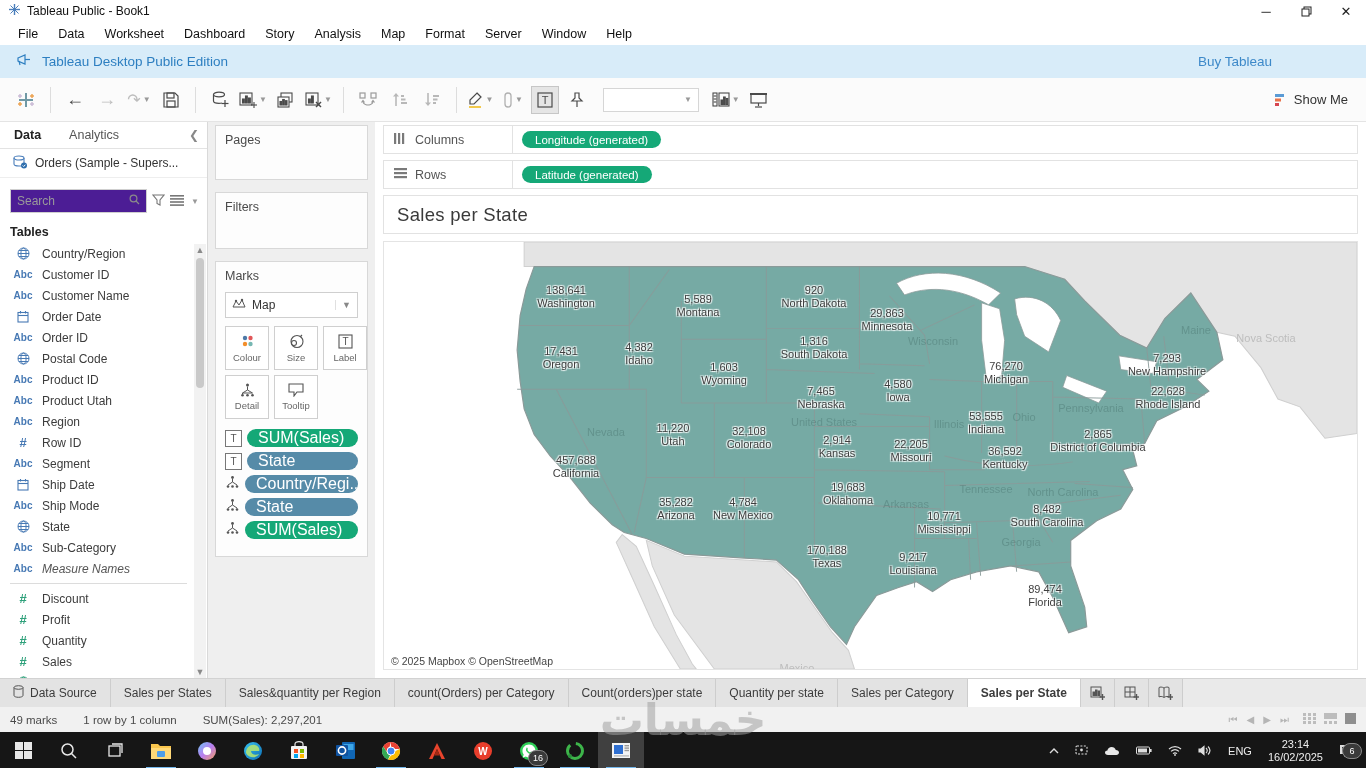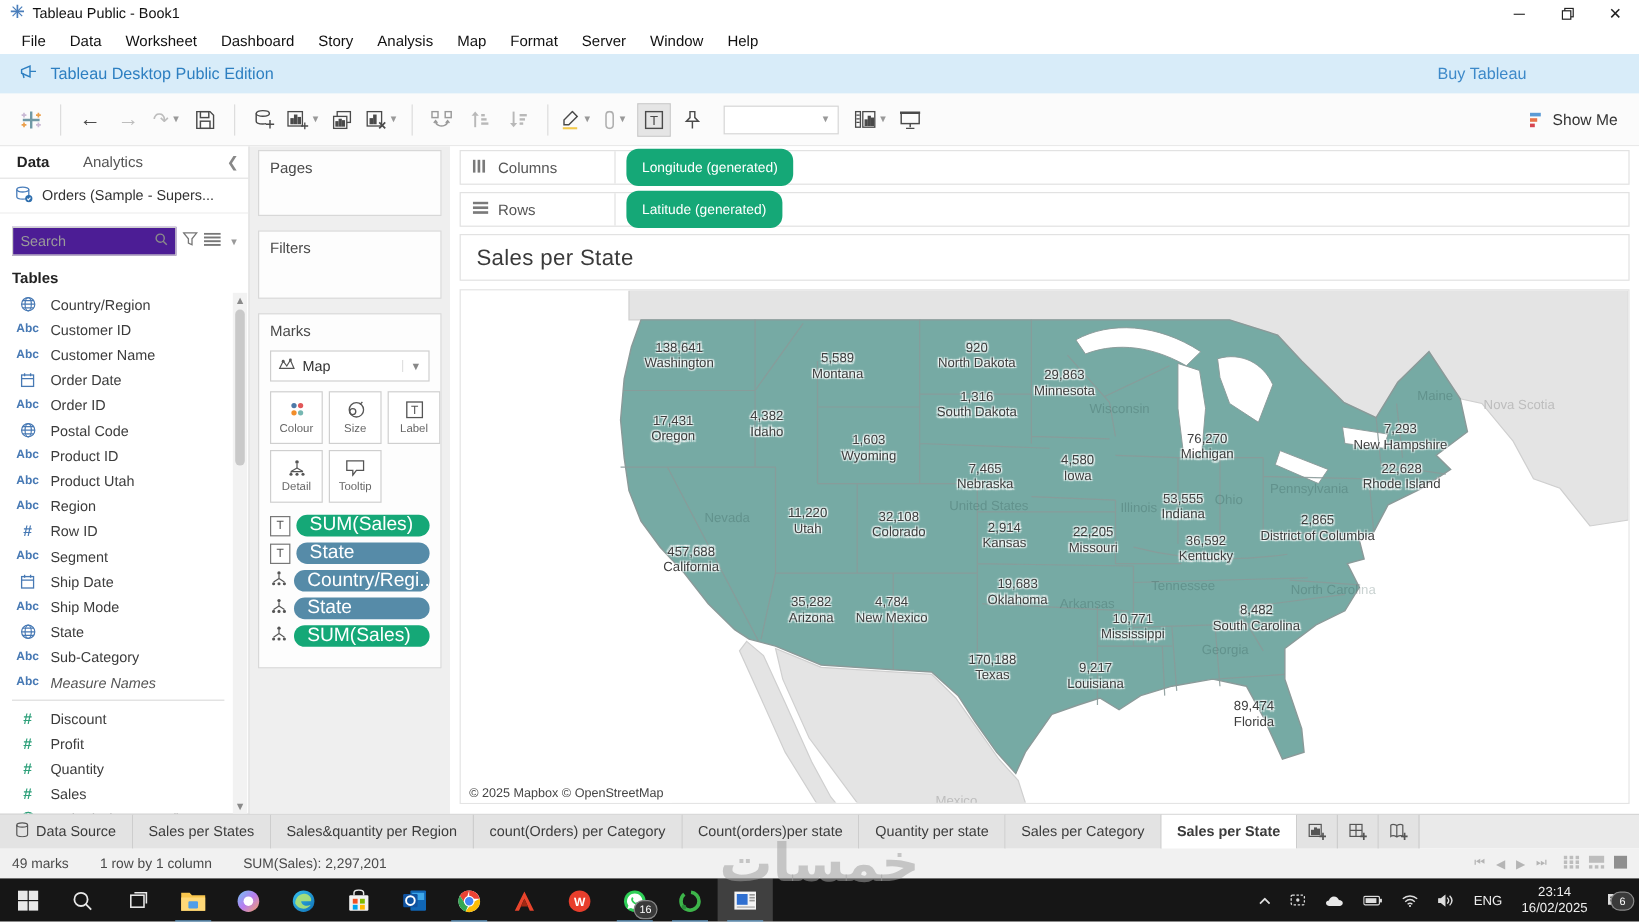--- a/index.html
+++ b/index.html
@@ -61,21 +61,21 @@
   .pillrow{display:flex;align-items:center;gap:5px;margin-bottom:5px}
   .pill{flex:1;height:18px;border-radius:9px;color:#fff;font-size:16px;display:flex;align-items:center;padding:0 11px;white-space:nowrap;overflow:hidden}
   .pill.green{background:var(--pill-green)}
   .pill.blue{background:var(--pill-blue)}
   .t-ico{width:15px;height:15px;border:1px solid #777;color:#555;font-size:10px;display:flex;align-items:center;justify-content:center;background:#fff;flex:none}
   
   .sheetarea{flex:1;display:flex;flex-direction:column;padding:3px 8px 8px 8px;box-sizing:border-box;background:#fff}
   .shelf{height:27px;border:1px solid #e2e2e2;display:flex;align-items:center;margin-bottom:6px;flex:none}
   .shelf-label{width:118px;display:flex;align-items:center;gap:8px;padding-left:10px;color:#555;font-size:12.5px;flex:none}
   .shelf-sep{width:1px;height:27px;background:#e2e2e2;margin-right:9px}
-  .spill{background:var(--pill-green);color:#fff;border-radius:10px;height:31px;font-size:11.5px;display:inline-flex;align-items:center;padding:0 13px}
+  .spill{background:var(--pill-green);color:#fff;border-radius:10px;height:17px;font-size:11.5px;display:inline-flex;align-items:center;padding:0 13px}
   .sheet-title-box{border:1px solid #e2e2e2;height:37px;display:flex;align-items:center;padding-left:13px;font-size:18.5px;font-weight:300;color:#3a3a3a;margin-bottom:7px;flex:none;letter-spacing:.3px}
   .mapwrap{position:relative;flex:1;border:1px solid #e4e4e4;overflow:hidden;background:#fff}
   .mapwrap svg.map{position:absolute;left:0;top:0;width:100%;height:100%}
   .map-label{position:absolute;transform:translate(-50%,-50%);text-align:center;font-size:11px;line-height:13px;color:#3e3e3e;white-space:nowrap;
     text-shadow:-1px -1px 1px rgba(255,255,255,.85),1px -1px 1px rgba(255,255,255,.85),-1px 1px 1px rgba(255,255,255,.85),1px 1px 1px rgba(255,255,255,.85)}
   .base-label{position:absolute;transform:translate(-50%,-50%);font-size:11px;white-space:nowrap;color:#bdbdbd}
   .base-label.on-state{color:rgba(40,75,70,.25)}
   .attribution{position:absolute;left:0;bottom:0;background:rgba(255,255,255,.85);font-size:10.5px;color:#454545;padding:2px 7px}
   
   .tabstrip{height:28px;background:#eaeaea;border-top:1px solid #d2d2d2;display:flex;font-size:12px}
@@ -713,21 +713,21 @@
             <div>Oregon</div>
           </div>
           <div class="map-label" style="left: 255px; top: 112px;">
             <div>4,382</div>
             <div>Idaho</div>
           </div>
           <div class="map-label" style="left: 340px; top: 132px;">
             <div>1,603</div>
             <div>Wyoming</div>
           </div>
-          <div class="map-label" style="left: 430px; top: 96px;">
+          <div class="map-label" style="left: 430px; top: 106px;">
             <div>1,316</div>
             <div>South Dakota</div>
           </div>
           <div class="map-label" style="left: 437px; top: 156px;">
             <div>7,465</div>
             <div>Nebraska</div>
           </div>
           <div class="map-label" style="left: 514px; top: 149px;">
             <div>4,580</div>
             <div>Iowa</div>
@@ -811,21 +811,21 @@
           <div class="base-label" style="left: 882px; top: 96px;">Nova Scotia</div>
           <div class="base-label" style="left: 413px; top: 426px;">Mexico</div>
           <div class="base-label on-state" style="left: 222px; top: 190px;">Nevada</div>
           <div class="base-label on-state" style="left: 440px; top: 180px;">United States</div>
           <div class="base-label on-state" style="left: 549px; top: 99px;">Wisconsin</div>
           <div class="base-label on-state" style="left: 565px; top: 182px;">Illinois</div>
           <div class="base-label on-state" style="left: 640px; top: 175px;">Ohio</div>
           <div class="base-label on-state" style="left: 707px; top: 166px;">Pennsylvania</div>
           <div class="base-label on-state" style="left: 812px; top: 88px;">Maine</div>
           <div class="base-label on-state" style="left: 602px; top: 247px;">Tennessee</div>
-          <div class="base-label on-state" style="left: 679px; top: 250px; margin-left: 48px;">North Carolina</div>
+          <div class="base-label on-state" style="left: 679px; top: 250px;">North Carolina</div>
           <div class="base-label on-state" style="left: 522px; top: 262px;">Arkansas</div>
           <div class="base-label on-state" style="left: 637px; top: 300px;">Georgia</div>
         </div>
       <div class="attribution">© 2025 Mapbox © OpenStreetMap</div>
     </div>
   </div>
 </div>
 
 <div class="tabstrip" id="tabstrip">
     <div class="sheettab">

